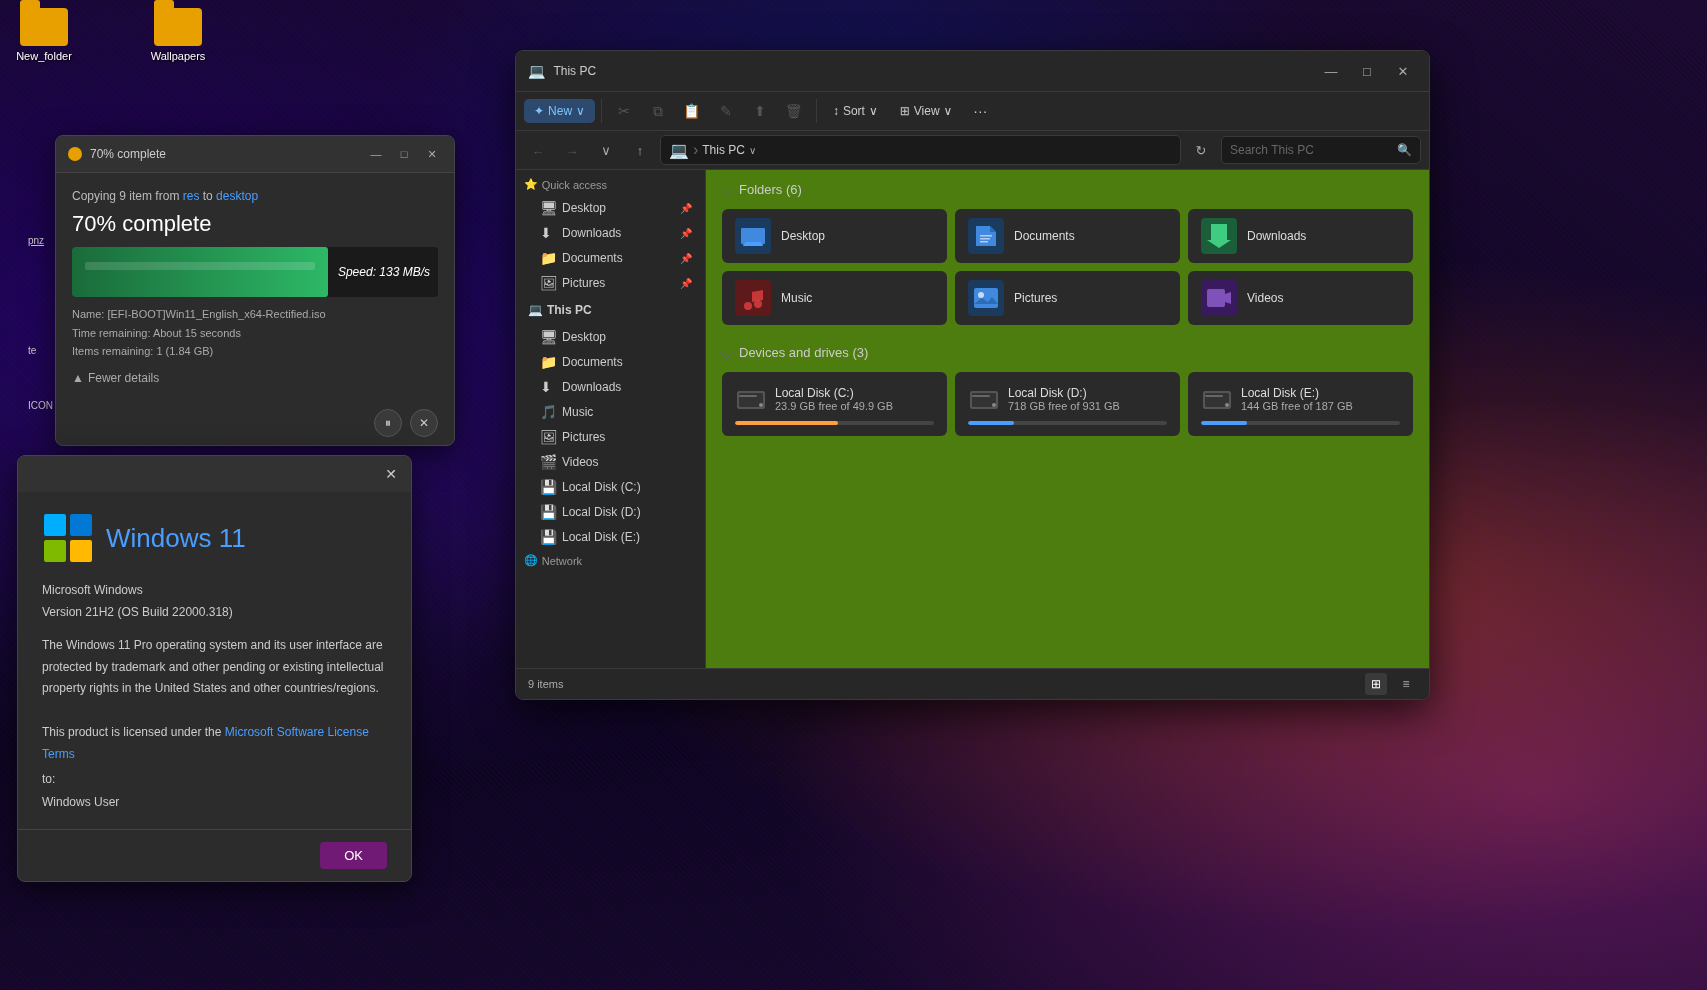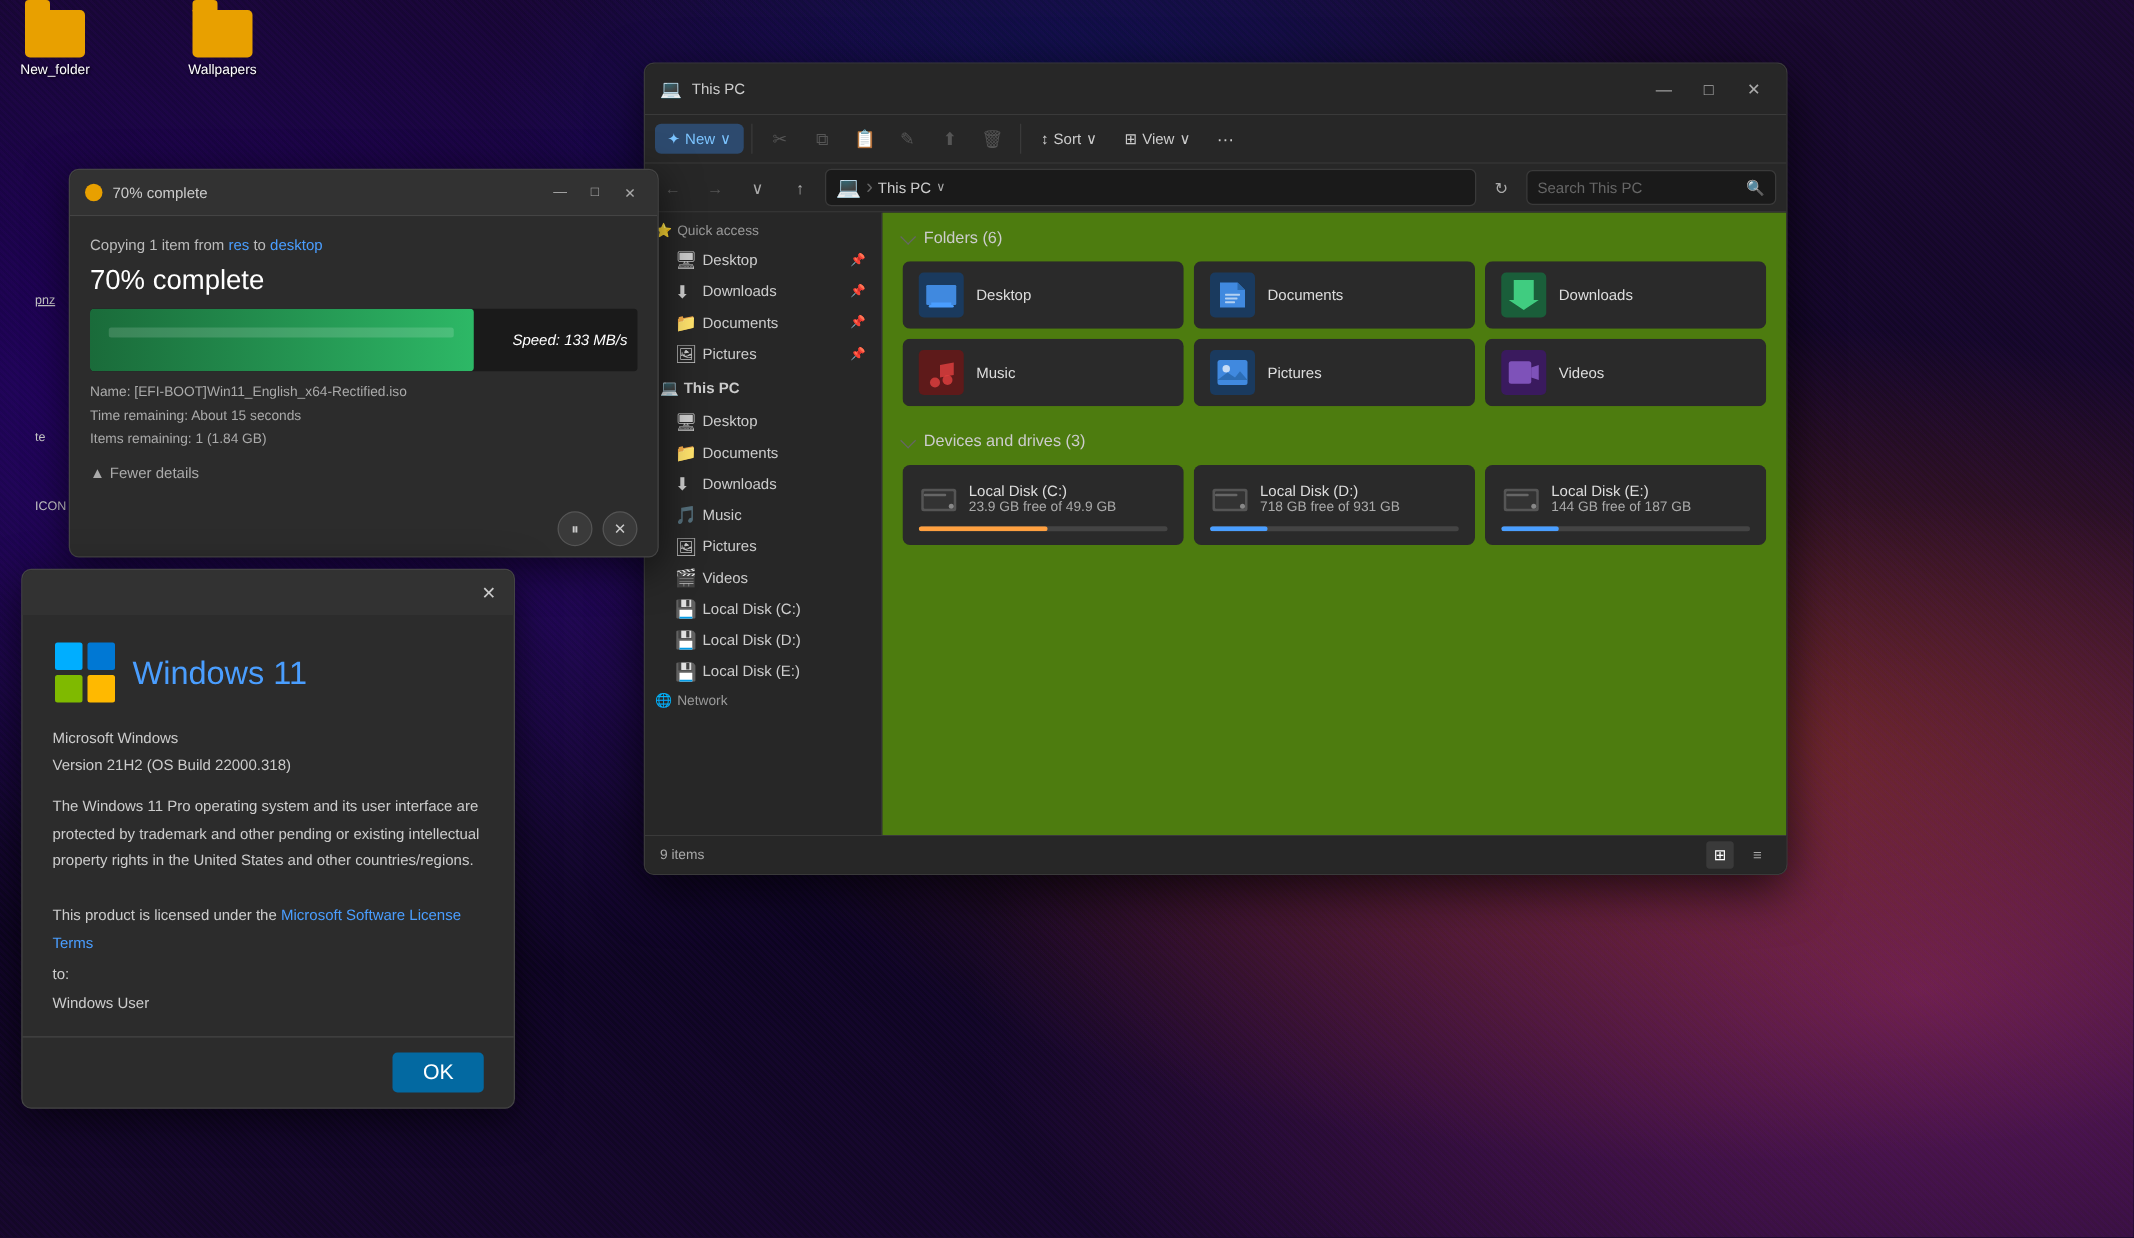--- a/index.html
+++ b/index.html
@@ -76,21 +76,21 @@
       height: 9px;
       background: #e8a000;
       border-radius: 3px 3px 0 0;
     }
 
     
     .copy-dialog {
       position: absolute;
       top: 135px;
       left: 55px;
-      width: 472px;
+      width: 400px;
       background: #2c2c2c;
       border: 1px solid #444;
       border-radius: 8px;
       box-shadow: 0 8px 32px rgba(0,0,0,0.6);
       z-index: 100;
     }
     .copy-dialog-titlebar {
       display: flex;
       align-items: center;
       padding: 8px 12px;
@@ -288,25 +288,25 @@
       font-size: 12px;
     }
     .about-footer {
       display: flex;
       justify-content: flex-end;
       padding: 12px 24px;
       border-top: 1px solid #444;
     }
     .ok-btn {
       padding: 6px 24px;
-      background: #0369a1;
+      background: #701a75;
       color: #fff;
       border: none;
       border-radius: 4px;
-      font-size: 17px;
+      font-size: 13px;
       cursor: pointer;
     }
 
     
     .file-explorer {
       position: absolute;
       top: 50px;
       left: 515px;
       width: 915px;
       height: 650px;
@@ -689,21 +689,21 @@
 <div class="copy-dialog">
   <div class="copy-dialog-titlebar">
     <div class="title-icon"></div>
     <span class="title-text">70% complete</span>
     <div class="titlebar-btn">—</div>
     <div class="titlebar-btn">□</div>
     <div class="titlebar-btn close-btn">✕</div>
   </div>
   <div class="copy-dialog-body">
     <div class="copy-info-text">
-      <span>Copying 1 item from</span>
+      <span>Copying 9 item from</span>
       <span class="highlight"> res</span>
       <span> to </span>
       <span class="highlight2">desktop</span>
     </div>
     <div class="copy-percent">70% complete</div>
     <div class="progress-container">
       <div class="progress-bar-bg">
         <div class="progress-bar-fill" style="width:70%"></div>
         <span class="progress-speed">Speed: 133 MB/s</span>
       </div>

